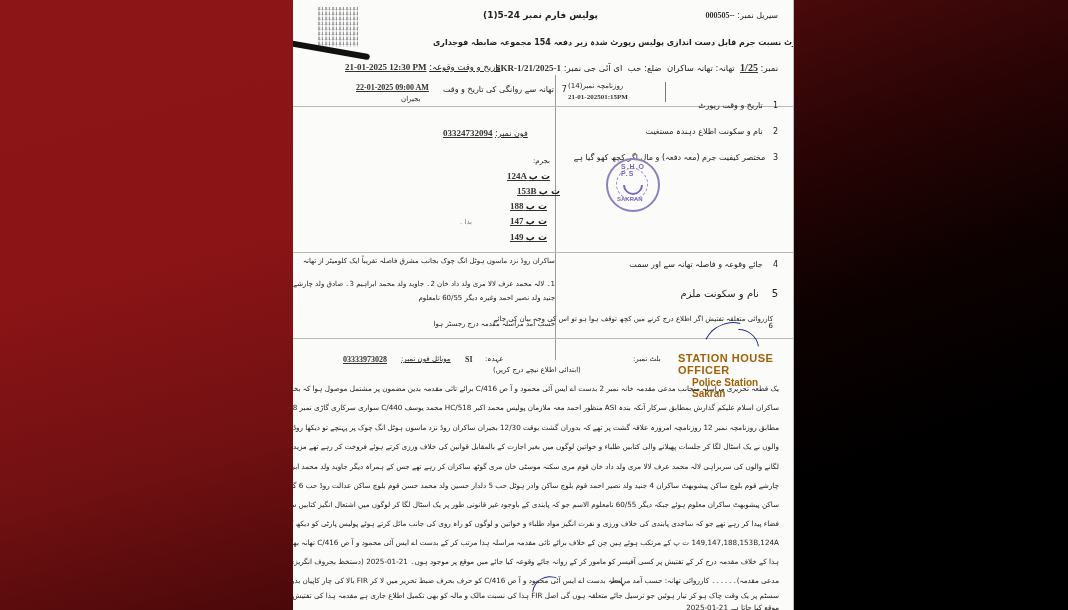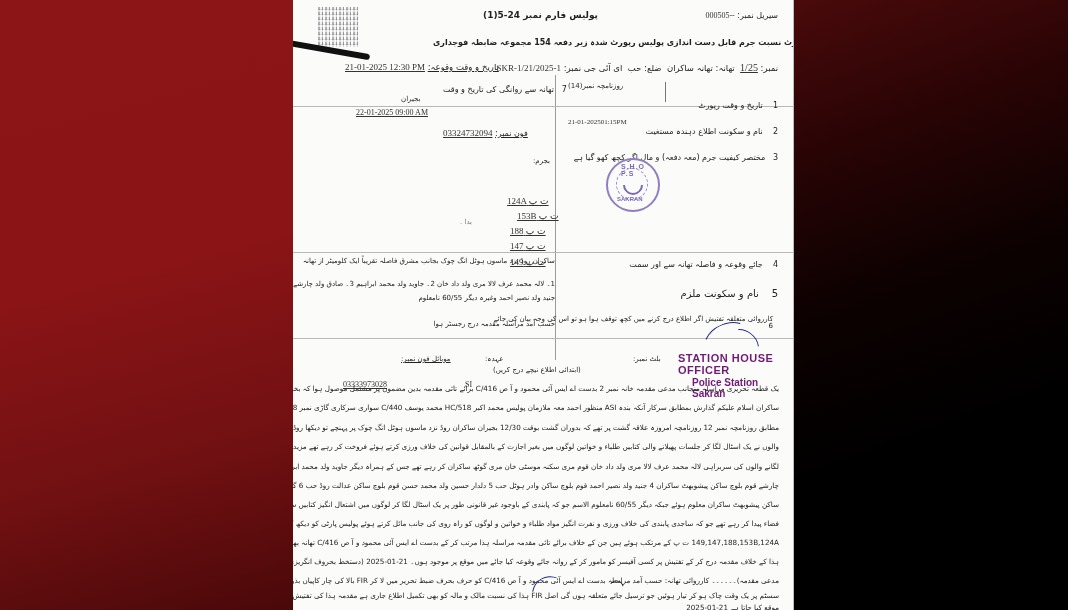--- a/index.html
+++ b/index.html
@@ -16,21 +16,21 @@
     position: absolute; left: 793px; top: 0; width: 275px; height: 610px;
     background: linear-gradient(160deg, #4a0a0b 0%, #2a0405 22%, #0d0101 45%, #000 70%, #000 100%);
   }
   .paper {
     position: absolute; left: 293px; top: 0; width: 500px; height: 610px;
     background: #fbfbfa; overflow: hidden;
     border-right: 1px solid #bdbdbd;
   }
   .u { font-family: "DejaVu Sans", sans-serif; direction: rtl; color: #222; }
   .t { position: absolute; white-space: nowrap; color: #222; }
-  .lat { font-family: "Liberation Serif", serif; font-weight: normal; color: #333; margin-top: 25px; }
+  .lat { font-family: "Liberation Serif", serif; font-weight: bold; color: #333; }
   .ul { text-decoration: underline; }
   .xs { font-size: 7px; }
   .qr {
     position: absolute; left: 25px; top: 7px; width: 40px; height: 40px;
     background:
       repeating-linear-gradient(90deg, #999 0 2px, #eee 2px 4px, #777 4px 5px, #fff 5px 7px),
       #ddd;
     opacity: .75;
   }
   .qr::after {
@@ -51,21 +51,21 @@
   .stamp::before {
     content: ""; position: absolute; left: 8px; top: 8px; width: 30px; height: 30px;
     border: 1px dashed #9a8cc8; border-radius: 50%;
   }
   .stamp .moon {
     position: absolute; left: 15px; top: 15px; width: 16px; height: 16px;
     border: 2px solid #7a68b8; border-top-color: transparent; border-right-color: transparent;
     border-radius: 50%; transform: rotate(-45deg);
   }
   .stamp span { position: absolute; font-weight: bold; }
-  .sho-stamp { position: absolute; left: 385px; top: 352px; font-family: "Liberation Sans", sans-serif; font-weight: bold; color: #701a75; }
+  .sho-stamp { position: absolute; left: 385px; top: 352px; font-family: "Liberation Sans", sans-serif; font-weight: bold; color: #a16207; }
   .sho-stamp .l1 { font-size: 11px; letter-spacing: .5px; }
   .sho-stamp .l2 { font-size: 10px; margin-left: 14px; margin-top: 1px; }
   .sig { position: absolute; border: 1.5px solid #1d2b8a; border-color: #1d2b8a transparent transparent transparent; border-radius: 50%; }
   .para { position: absolute; right: 14px; font-size: 7.2px; line-height: 0; }
   .para .ln { position: absolute; right: 0; white-space: nowrap; direction: rtl; color: #222; }
 </style>
 </head>
 <body>
 
 <div class="bg-left"></div>

